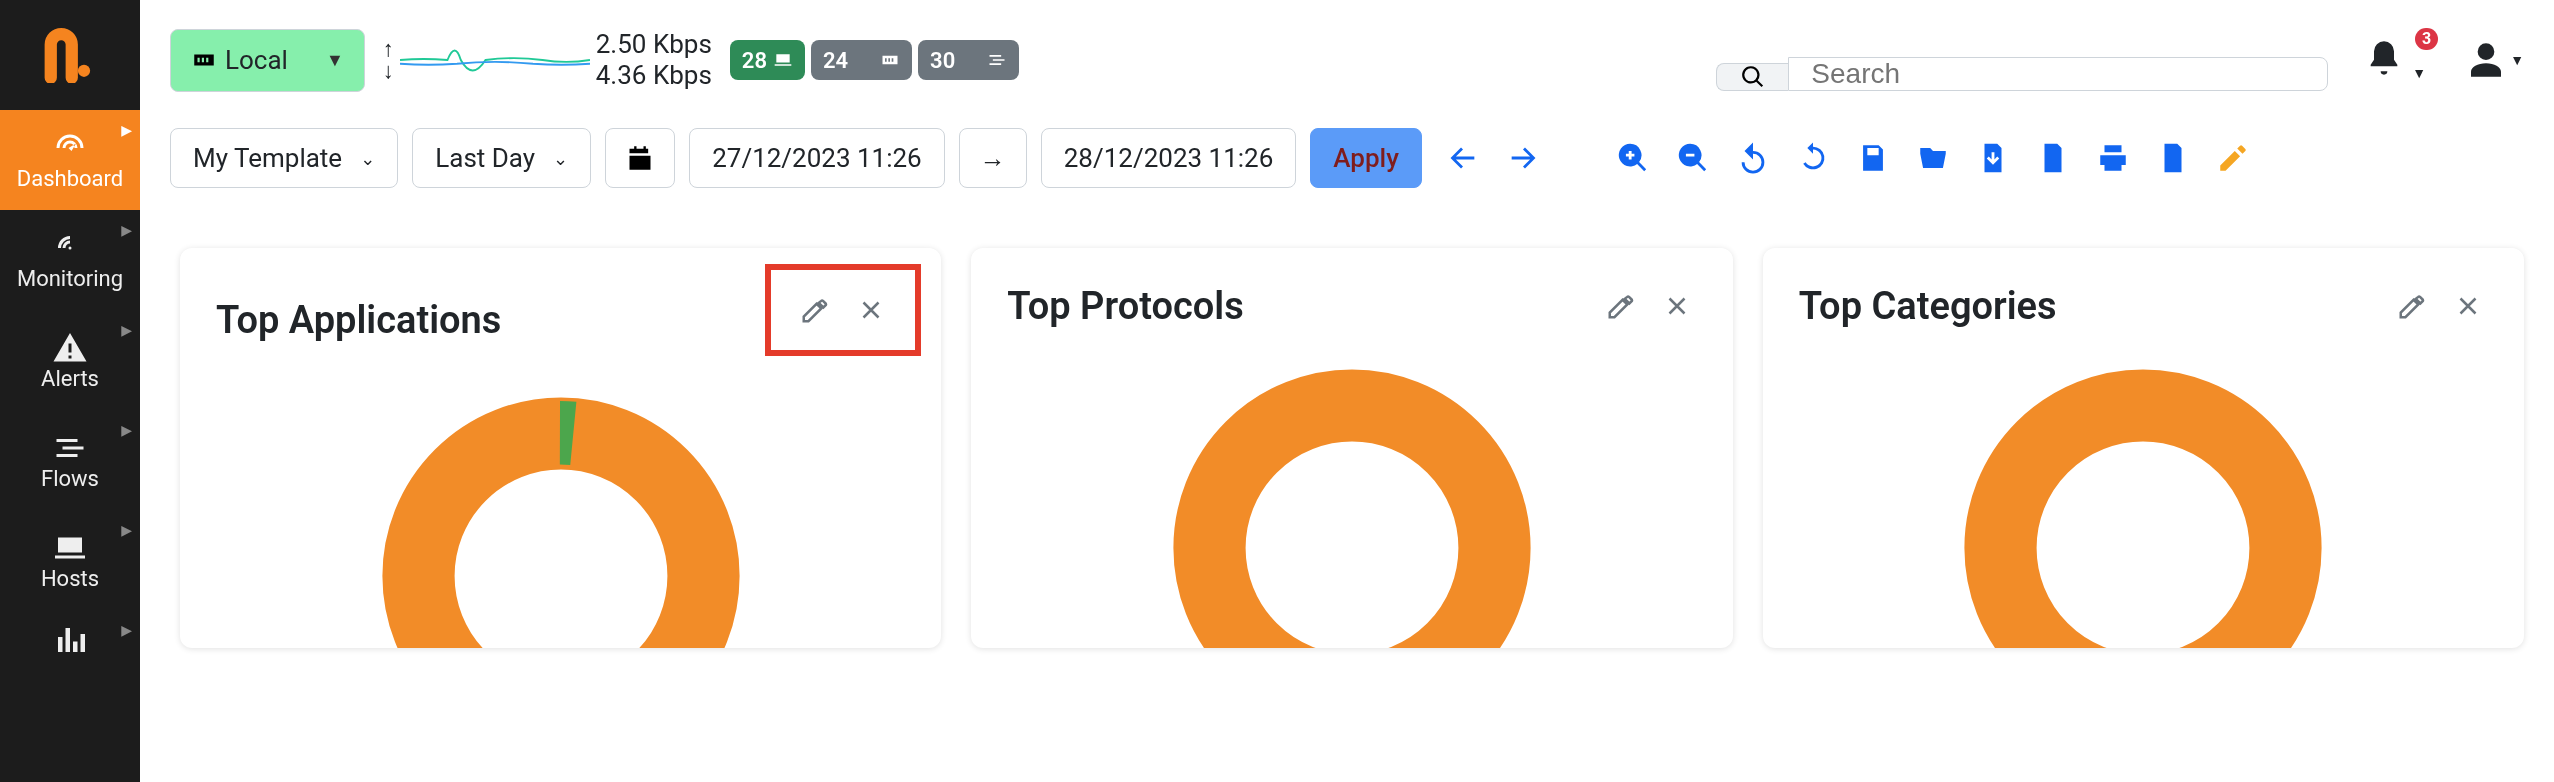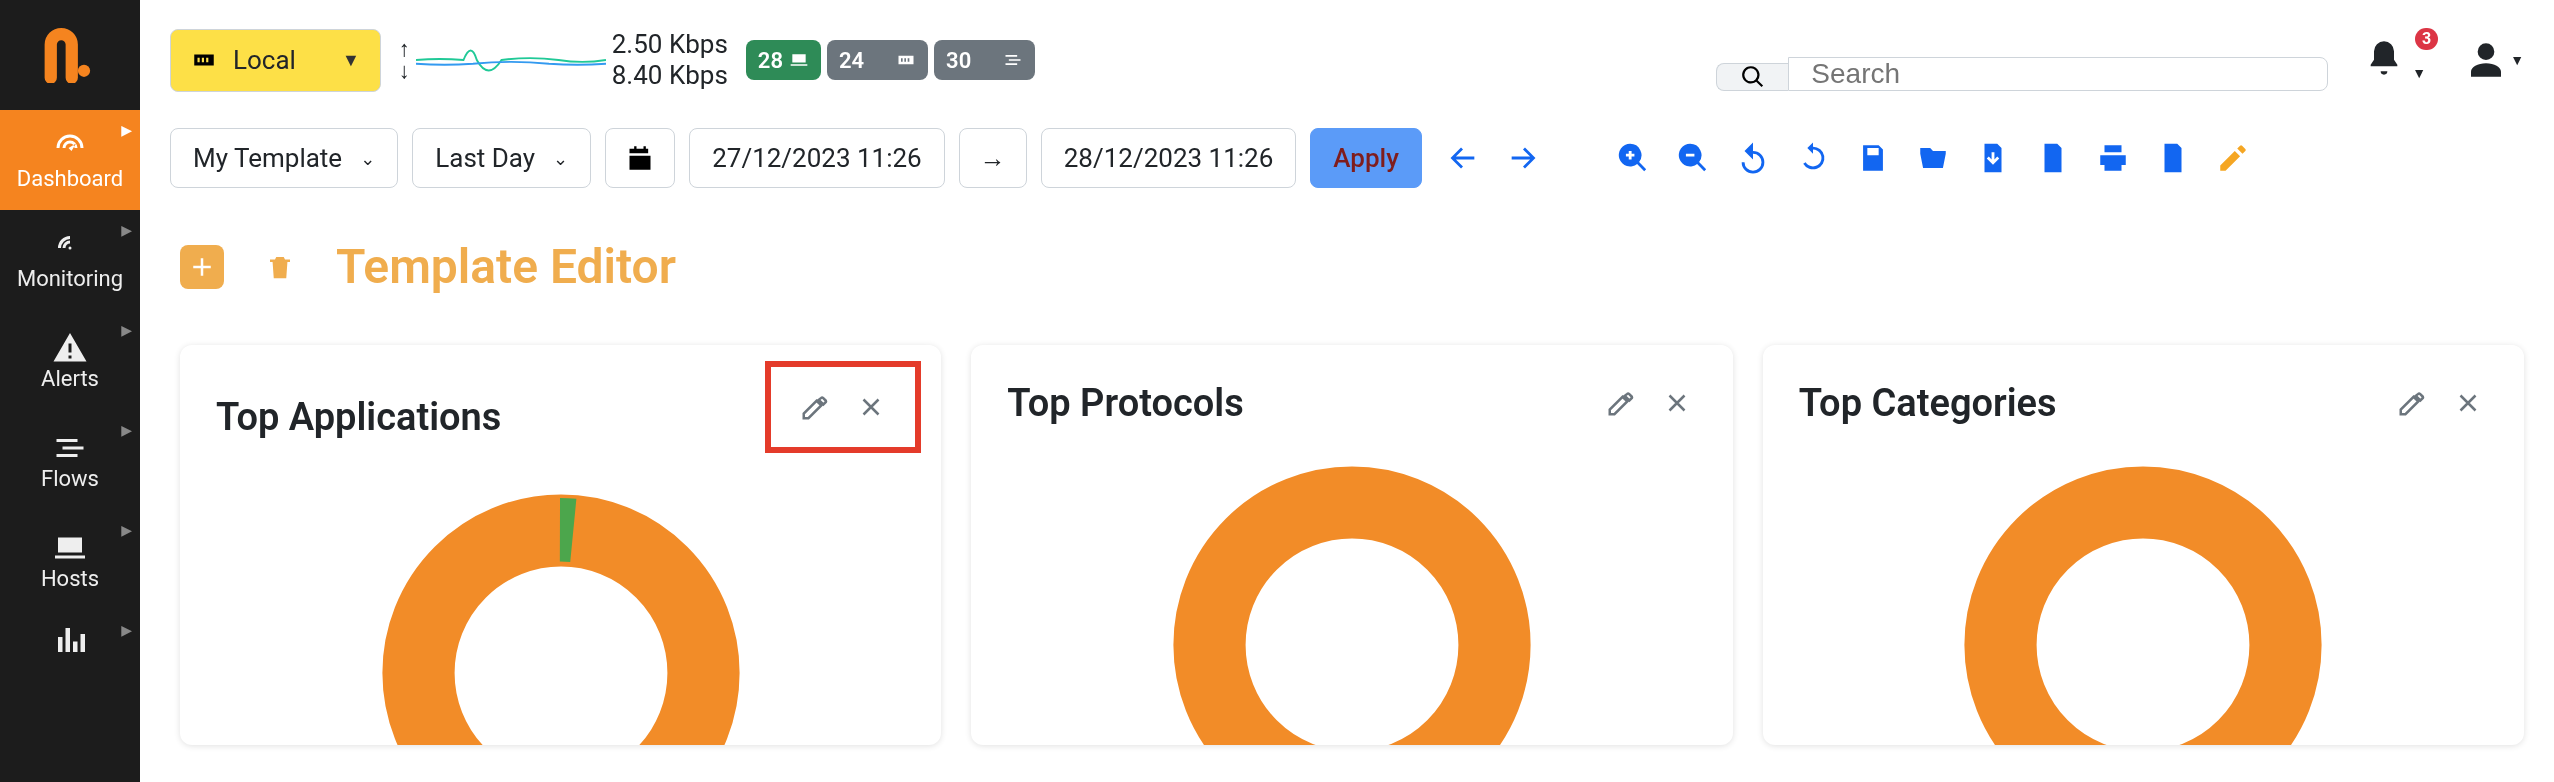--- a/index.html
+++ b/index.html
@@ -62,23 +62,23 @@
     height: 80px;
   }
   .select-box {
     border: 1px solid #ced4da;
     border-radius: 8px;
     height: 63px;
     display: flex;
     align-items: center;
     padding: 0 20px;
     font-size: 26px;
-    gap: 16px;
-    cursor: pointer;
-    background: #fde047;
+    gap: 8px;
+    cursor: pointer;
+    background: #86efac;
   }
   .select-box .chev { margin-left: 30px; font-size: 18px; color: #333; }
   .traffic-widget {
     display: flex;
     align-items: center;
     gap: 6px;
   }
   .traffic-arrows {
     display: flex;
     flex-direction: column;
@@ -320,21 +320,21 @@
       <div class="traffic-arrows">
         <span>↑</span>
           <span>↓</span>
       </div>
       <svg class="sparkline" viewBox="0 0 200 60">
         <path d="M0 30 Q25 28 50 30 Q58 10 64 30 Q76 52 90 30 Q120 26 150 30 Q175 34 200 30" fill="none" stroke="#20c997" stroke-width="2"></path>
         <path d="M0 34 Q30 36 60 34 Q100 30 140 34 Q170 36 200 34" fill="none" stroke="#339af0" stroke-width="2"></path>
       </svg>
       <div class="traffic-rates">
         <div>2.50 Kbps</div>
-        <div>8.40 Kbps</div>
+        <div>4.36 Kbps</div>
       </div>
     </div>
 
     <div class="pill-group">
       <span class="pill green">
         <span>28</span>
         <svg viewBox="0 0 24 24">
             <path d="M4 5h16v10H4zM2 17h20v2H2z"></path>
           </svg>
       </span>
@@ -467,33 +467,20 @@
           </svg>
         </span>
       <span class="ticon orange">
           <svg viewBox="0 0 24 24">
             <path d="M3 17.25V21h3.75L17 10.75l-3.75-3.75zM20.7 7a1 1 0 0 0 0-1.4l-2.3-2.3a1 1 0 0 0-1.4 0L15 5.3 18.7 9z"></path>
           </svg>
         </span>
     </div>
   </div>
 
-  <div class="title-row">
-    <span class="title-btn add">
-      <svg viewBox="0 0 24 24">
-          <path d="M11 5h2v6h6v2h-6v6h-2v-6H5v-2h6z"></path>
-        </svg>
-    </span>
-    <span class="title-btn del">
-      <svg viewBox="0 0 24 24">
-          <path d="M6 7h12l-1 14H7zM9 4h6l1 2h4v2H4V6h4z"></path>
-        </svg>
-    </span>
-    <h1>Template Editor</h1>
-  </div>
 
   <div class="cards">
 
     <div class="card">
       <div class="card-header">
         <div class="card-title">Top Applications</div>
         <div class="card-actions highlighted">
           <span class="cbtn">
             <svg viewBox="0 0 24 24">
                 <path d="M3 17.25V21h3.75L17 10.75l-3.75-3.75zM20.7 7l-2.3-2.3a1 1 0 0 0-1.4 0L15 6.3 18.7 10l2-2a1 1 0 0 0 0-1z"></path>

